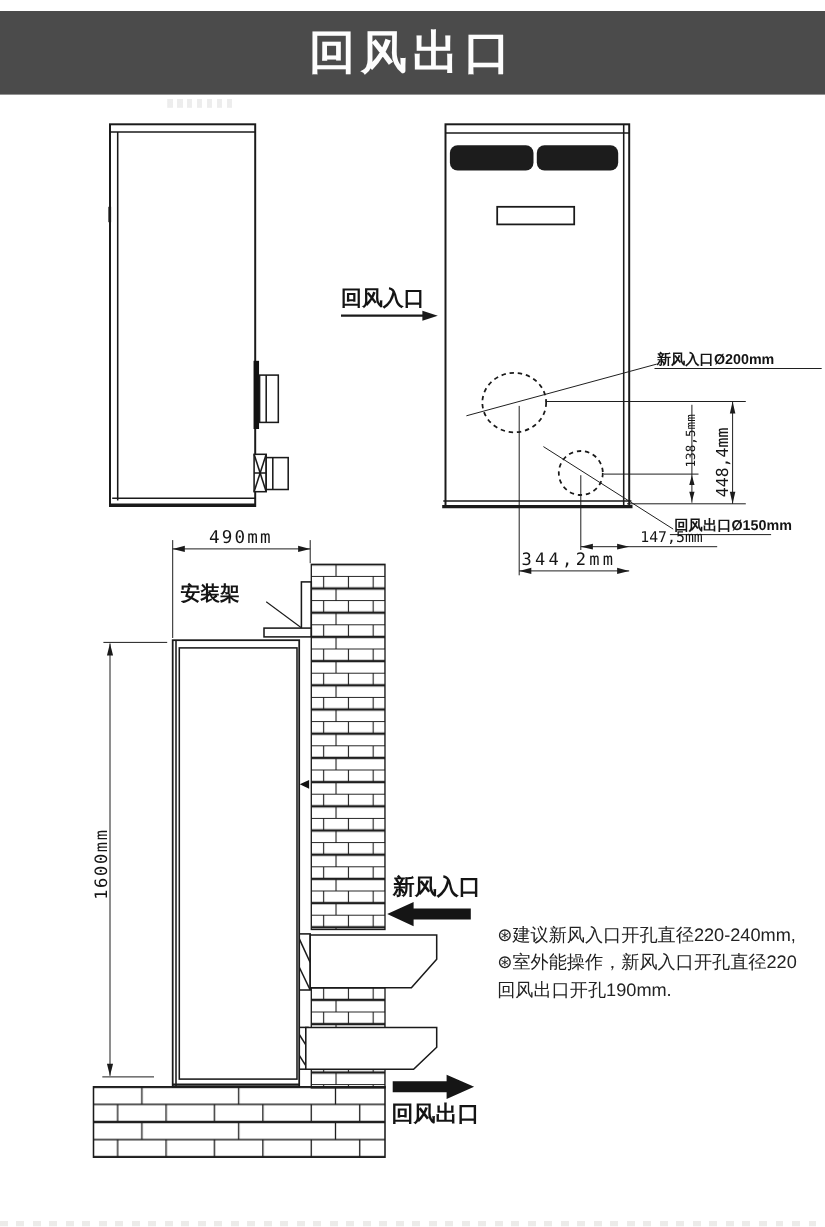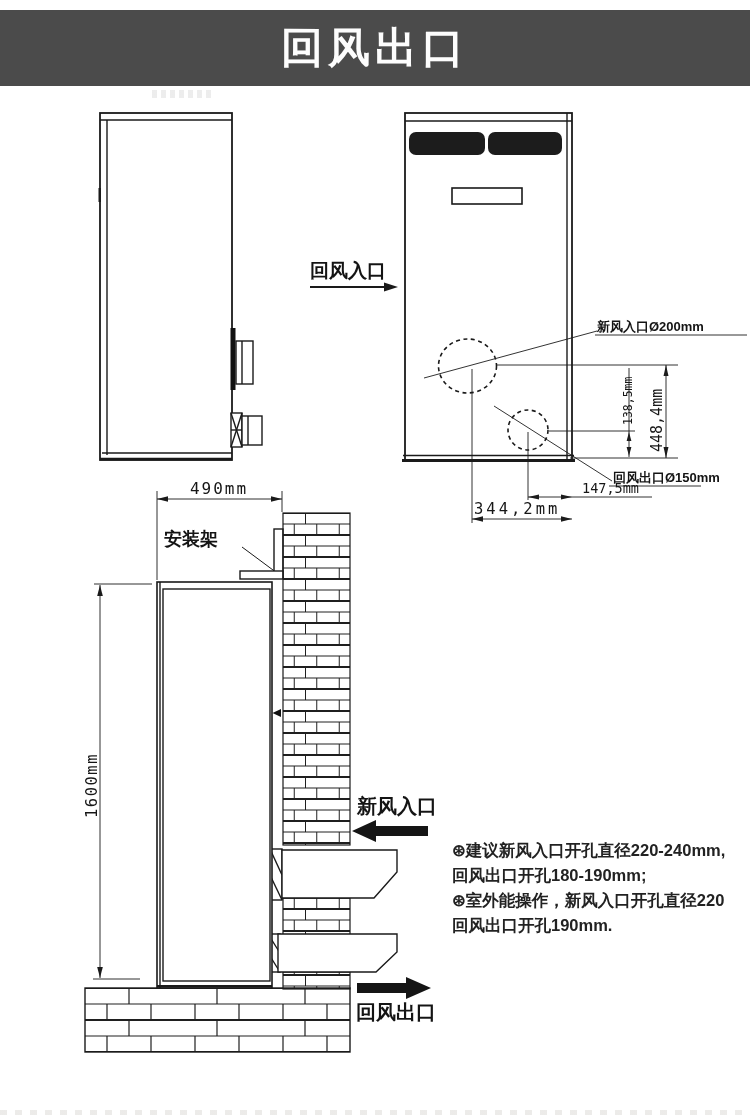--- a/index.html
+++ b/index.html
@@ -11,21 +11,21 @@
     position:absolute;left:0;top:10px;width:750px;height:76px;
     background:#4b4b4b;display:flex;align-items:center;justify-content:center;
   }
   .title-bar h1{
     margin:0;color:#fdfdfd;font-size:42px;font-weight:700;letter-spacing:5px;
     font-family:"Liberation Sans", sans-serif;
   }
   #drawing{position:absolute;left:0;top:0;}
   .notes{
     position:absolute;left:452px;top:838px;width:275px;
-    color:#222222;font-size:16.5px;line-height:25px;font-weight:700;
+    color:#222222;font-size:16.5px;line-height:25px;font-weight:400;
   }
   .notes .note-line{white-space:nowrap;}
   .cad{font-family:"DejaVu Sans Mono", monospace;fill:#161616;}
   .cjk{font-family:"Liberation Sans", sans-serif;fill:#141414;}
   .remnant-top{
     position:absolute;left:152px;top:90px;width:60px;height:8px;opacity:.18;
     background:repeating-linear-gradient(90deg,#9a9a9a 0 5px,transparent 5px 9px);
   }
   .remnant-bottom{
     position:absolute;left:0;bottom:0;width:750px;height:5px;opacity:.25;
@@ -192,19 +192,18 @@
     </g>
   </g>
 </svg>
 
 <div class="title-bar">
   <h1>回风出口</h1>
 </div>
 
 <div class="notes">
   <div class="note-line">⊛建议新风入口开孔直径220-240mm,</div>
-  <div class="note-line">回风出口开孔180-190mm;</div>
   <div class="note-line">⊛室外能操作，新风入口开孔直径220</div>
   <div class="note-line">回风出口开孔190mm.</div>
 </div>
 
 <div class="remnant-top"></div>
 <div class="remnant-bottom"></div>
 
 </body></html>

